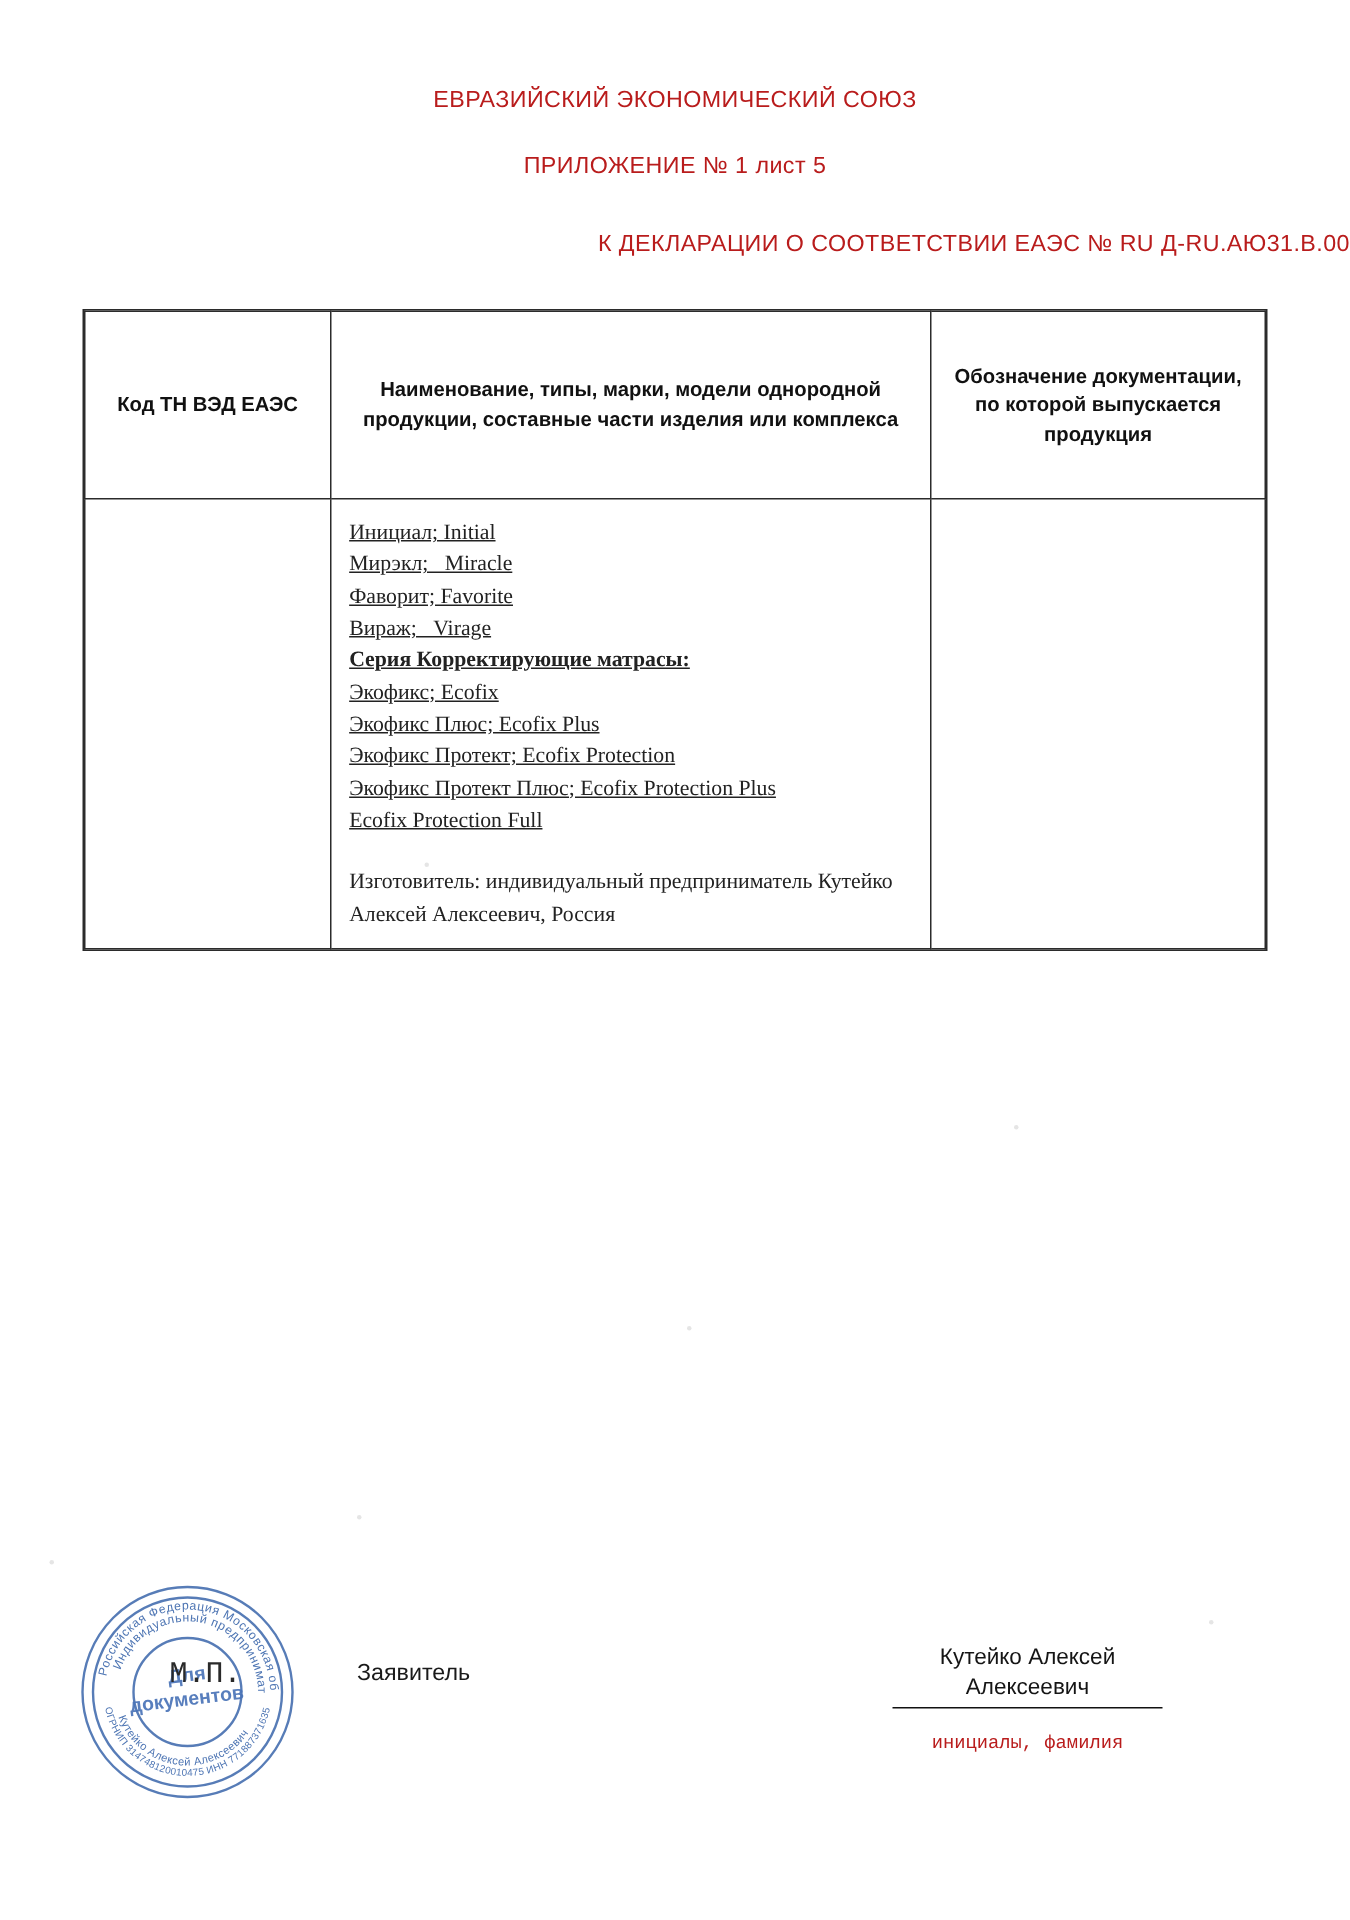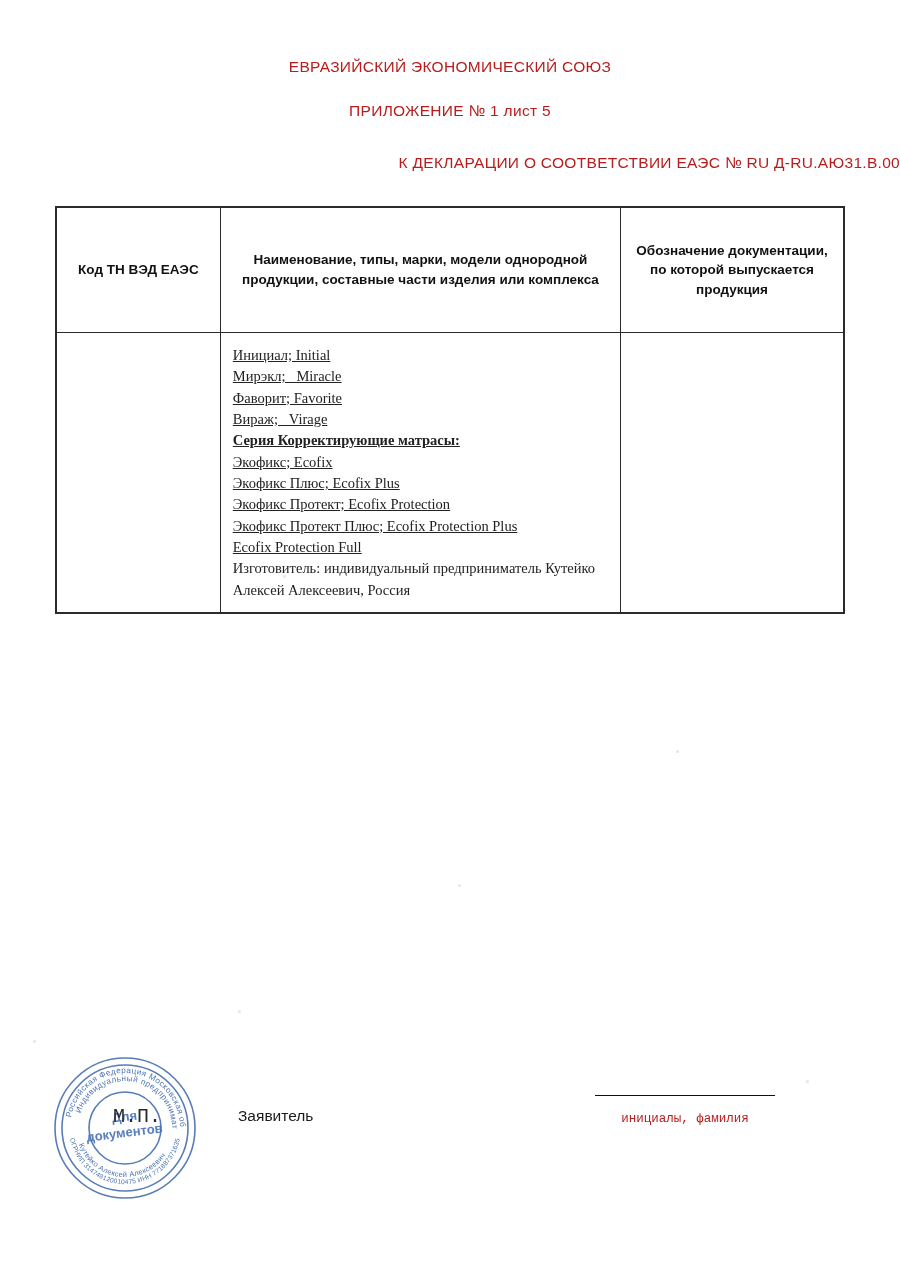--- a/index.html
+++ b/index.html
@@ -68,20 +68,21 @@
     font-size: 14.5px;
     line-height: 1.47;
     color: #222;
   }
   td.cell-docs { }
 
   .prod-list { margin: 0; padding: 0; list-style: none; }
   .prod-list li { white-space: pre; text-decoration: underline; }
   .prod-list li.bold { font-weight: bold; }
   .maker {
+    margin-top: 20px;
     line-height: 1.5;
   }
 
   
   .sign-area {
     position: absolute;
     left: 0;
     top: 1045px;
     width: 900px;
     height: 150px;
@@ -259,17 +260,21 @@
         <text x="73" y="82" font-size="13" transform="rotate(-7 73 82)">документов</text>
       </g>
     </svg>
   </div>
 
   <div class="mp-label">М.П.</div>
   <div class="applicant-label">Заявитель</div>
 
 
   <div class="name-field">
+    <div class="name-lines">
+      <div>Кутейко Алексей</div>
+      <div>Алексеевич</div>
+    </div>
     <div class="name-rule"></div>
     <div class="name-caption">инициалы, фамилия</div>
   </div>
 
 </div>
 
 </body></html>

